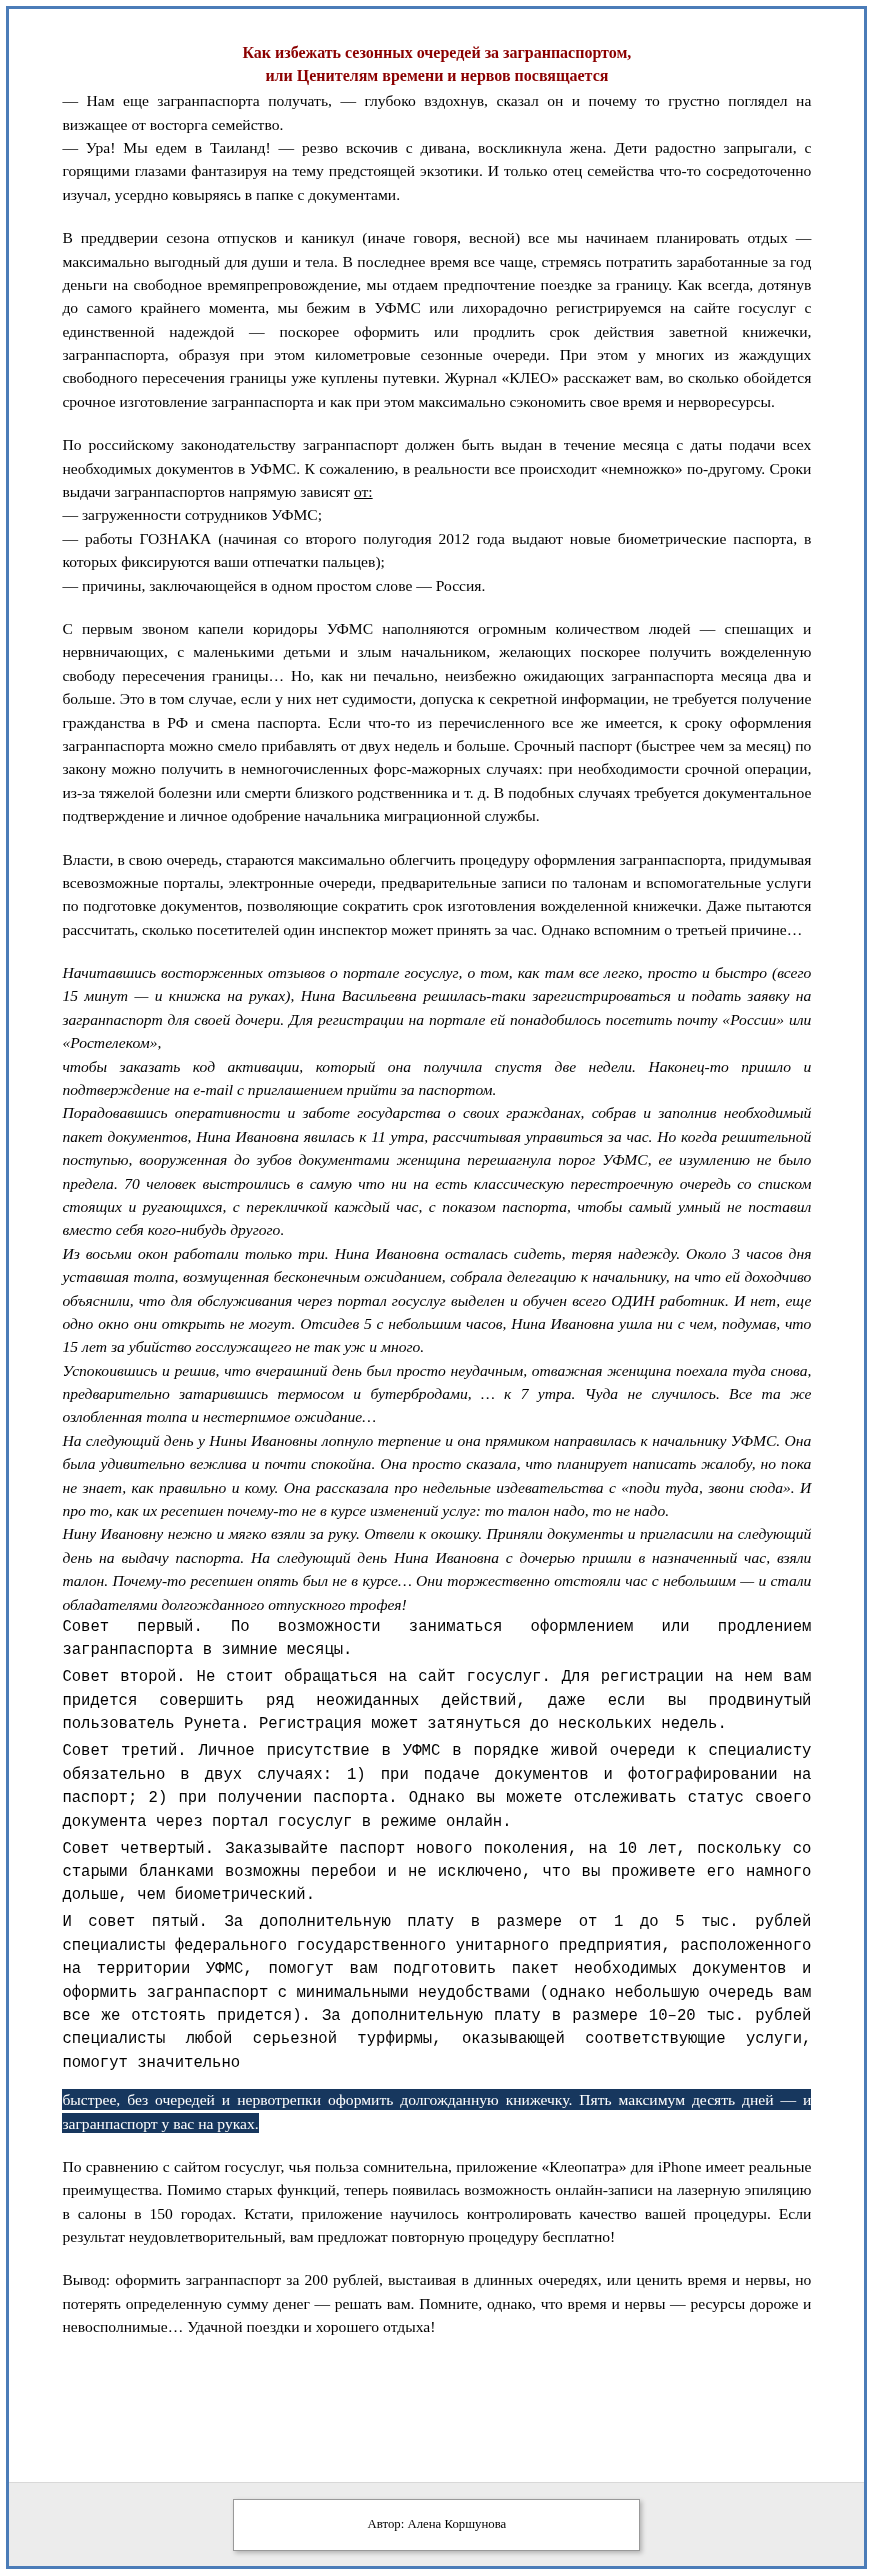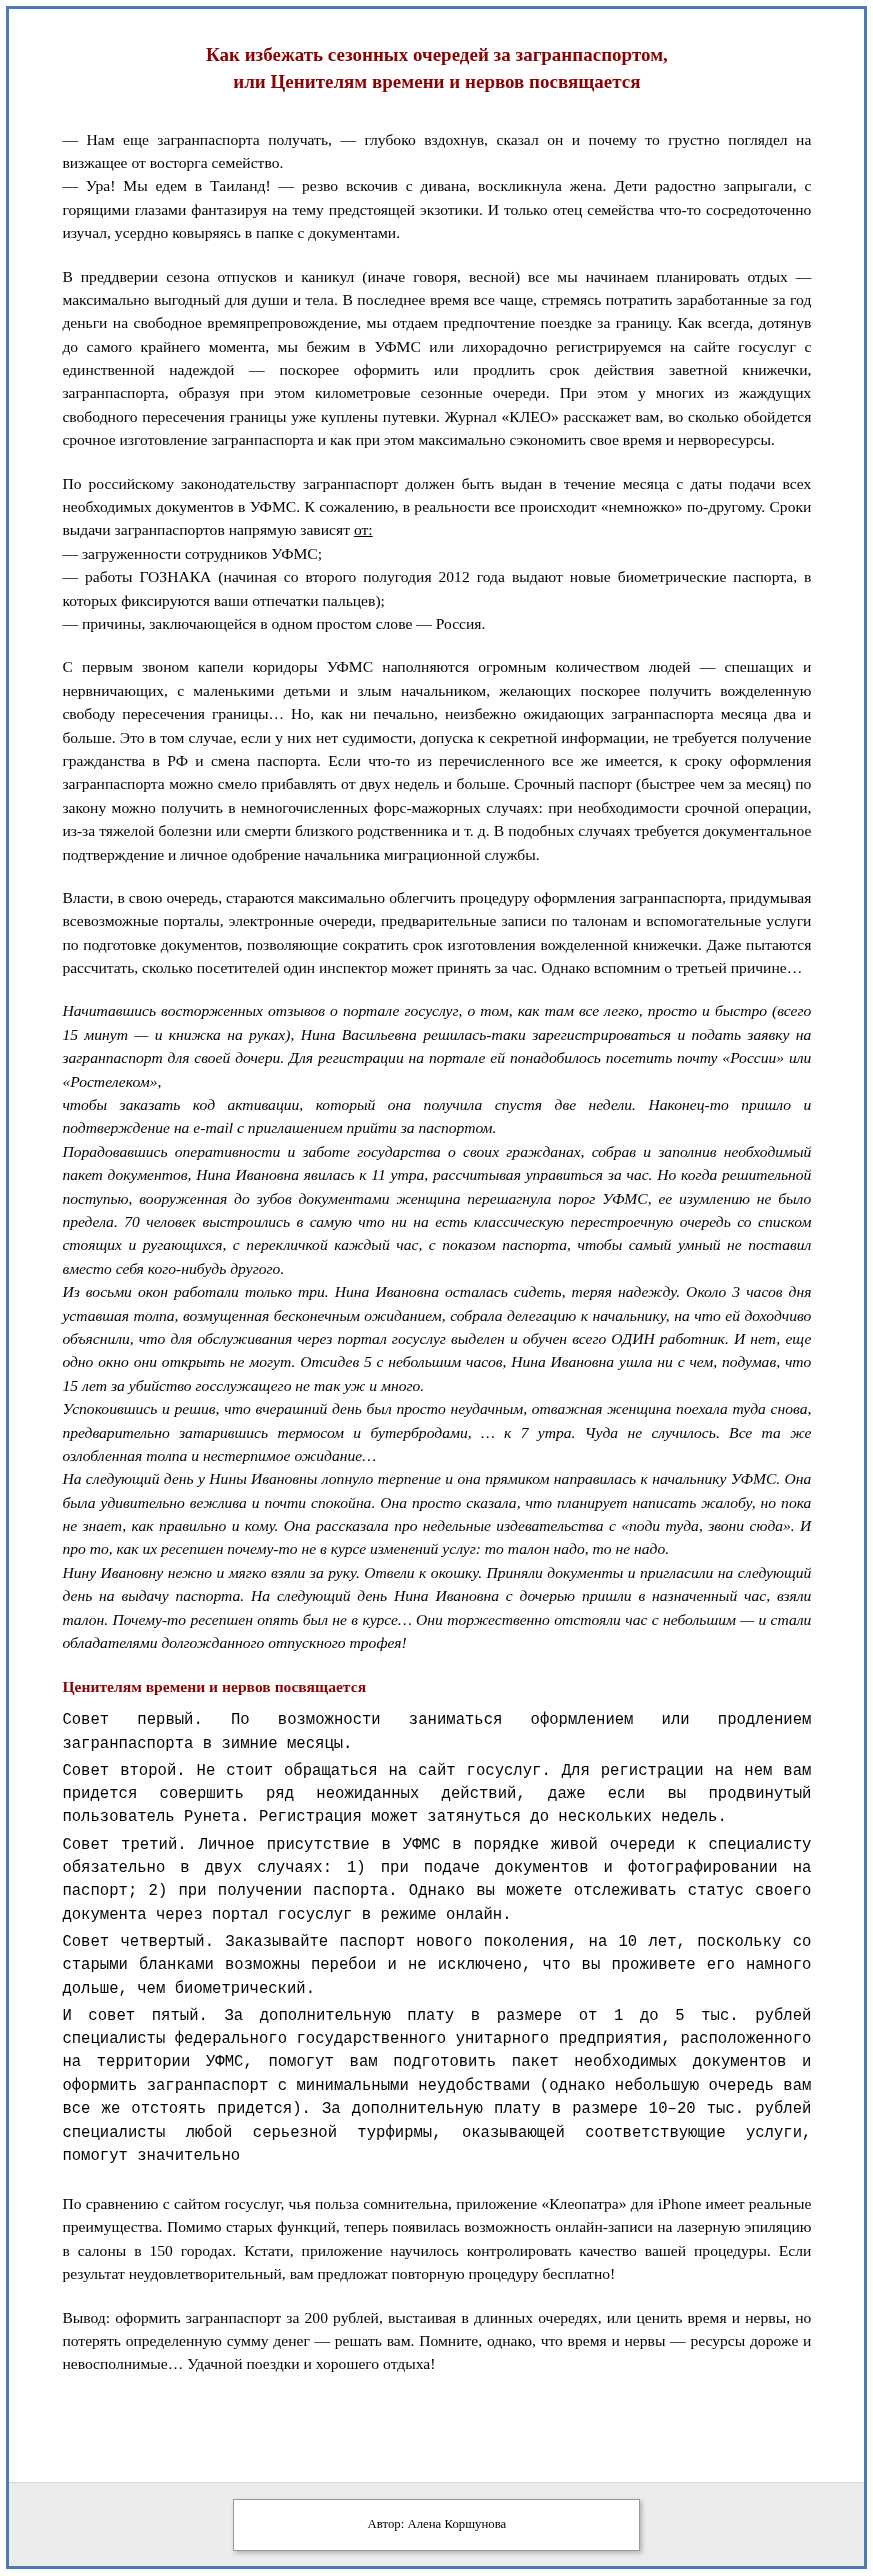--- a/index.html
+++ b/index.html
@@ -20,24 +20,24 @@
   }
   .content {
     position: absolute;
     top: 0; left: 0; right: 0; bottom: 96px;
     padding: 33px 53px 0 53px;
     overflow: hidden;
   }
   .title {
     color: #8b0000;
     text-align: center;
-    font-size: 19px;
+    font-size: 16px;
     font-weight: bold;
     line-height: 1.4;
-    margin-bottom: 32px;
+    margin-bottom: 2px;
   }
   p.body {
     font-size: 15.6px;
     line-height: 1.5;
     text-align: justify;
   }
   .sect-gap { height: 20px; }
   .story p.body { font-style: italic; }
   .tips-heading {
     color: #8b0000;
@@ -113,28 +113,28 @@
     <div class="story">
       <p class="body">Начитавшись восторженных отзывов о портале госуслуг, о том, как там все легко, просто и быстро (всего 15 минут — и книжка на руках), Нина Васильевна решилась-таки зарегистрироваться и подать заявку на загранпаспорт для своей дочери. Для регистрации на портале ей понадобилось посетить почту «России» или «Ростелеком»,</p>
       <p class="body">чтобы заказать код активации, который она получила спустя две недели. Наконец-то пришло и подтверждение на e-mail с приглашением прийти за паспортом.</p>
       <p class="body">Порадовавшись оперативности и заботе государства о своих гражданах, собрав и заполнив необходимый пакет документов, Нина Ивановна явилась к 11 утра, рассчитывая управиться за час. Но когда решительной поступью, вооруженная до зубов документами женщина перешагнула порог УФМС, ее изумлению не было предела. 70 человек выстроились в самую что ни на есть классическую перестроечную очередь со списком стоящих и ругающихся, с перекличкой каждый час, с показом паспорта, чтобы самый умный не поставил вместо себя кого-нибудь другого.</p>
       <p class="body">Из восьми окон работали только три. Нина Ивановна осталась сидеть, теряя надежду. Около 3 часов дня уставшая толпа, возмущенная бесконечным ожиданием, собрала делегацию к начальнику, на что ей доходчиво объяснили, что для обслуживания через портал госуслуг выделен и обучен всего ОДИН работник. И нет, еще одно окно они открыть не могут. Отсидев 5 с небольшим часов, Нина Ивановна ушла ни с чем, подумав, что 15 лет за убийство госслужащего не так уж и много.</p>
       <p class="body">Успокоившись и решив, что вчерашний день был просто неудачным, отважная женщина поехала туда снова, предварительно затарившись термосом и бутербродами, … к 7 утра. Чуда не случилось. Все та же озлобленная толпа и нестерпимое ожидание…</p>
       <p class="body">На следующий день у Нины Ивановны лопнуло терпение и она прямиком направилась к начальнику УФМС. Она была удивительно вежлива и почти спокойна. Она просто сказала, что планирует написать жалобу, но пока не знает, как правильно и кому. Она рассказала про недельные издевательства с «поди туда, звони сюда». И про то, как их ресепшен почему-то не в курсе изменений услуг: то талон надо, то не надо.</p>
       <p class="body">Нину Ивановну нежно и мягко взяли за руку. Отвели к окошку. Приняли документы и пригласили на следующий день на выдачу паспорта. На следующий день Нина Ивановна с дочерью пришли в назначенный час, взяли талон. Почему-то ресепшен опять был не в курсе… Они торжественно отстояли час с небольшим — и стали обладателями долгожданного отпускного трофея!</p>
     </div>
 
-    <div class="tips-heading">Ценителям времени и нервов посвящается</div>
 
     <p class="body tip">Совет первый. По возможности заниматься оформлением или продлением загранпаспорта в зимние месяцы.</p>
     <p class="body tip">Совет второй. Не стоит обращаться на сайт госуслуг. Для регистрации на нем вам придется совершить ряд неожиданных действий, даже если вы продвинутый пользователь Рунета. Регистрация может затянуться до нескольких недель.</p>
     <p class="body tip">Совет третий. Личное присутствие в УФМС в порядке живой очереди к специалисту обязательно в двух случаях: 1) при подаче документов и фотографировании на паспорт; 2) при получении паспорта. Однако вы можете отслеживать статус своего документа через портал госуслуг в режиме онлайн.</p>
     <p class="body tip">Совет четвертый. Заказывайте паспорт нового поколения, на 10 лет, поскольку со старыми бланками возможны перебои и не исключено, что вы проживете его намного дольше, чем биометрический.</p>
     <p class="body tip">И совет пятый. За дополнительную плату в размере от 1 до 5 тыс. рублей специалисты федерального государственного унитарного предприятия, расположенного на территории УФМС, помогут вам подготовить пакет необходимых документов и оформить загранпаспорт с минимальными неудобствами (однако небольшую очередь вам все же отстоять придется). За дополнительную плату в размере 10–20 тыс. рублей специалисты любой серьезной турфирмы, оказывающей соответствующие услуги, помогут значительно</p>
 
+    <p class="body highlight-wrap"><span class="highlight">быстрее, без очередей и нервотрепки оформить долгожданную книжечку. Пять максимум десять дней — и загранпаспорт у вас на руках.</span></p>
 
     <div class="sect-gap"></div>
 
     <p class="body">По сравнению с сайтом госуслуг, чья польза сомнительна, приложение «Клеопатра» для iPhone имеет реальные преимущества. Помимо старых функций, теперь появилась возможность онлайн-записи на лазерную эпиляцию в салоны в 150 городах. Кстати, приложение научилось контролировать качество вашей процедуры. Если результат неудовлетворительный, вам предложат повторную процедуру бесплатно!</p>
 
     <div class="sect-gap"></div>
 
     <p class="body">Вывод: оформить загранпаспорт за 200 рублей, выстаивая в длинных очередях, или ценить время и нервы, но потерять определенную сумму денег — решать вам. Помните, однако, что время и нервы — ресурсы дороже и невосполнимые… Удачной поездки и хорошего отдыха!</p>
 
   </div>

